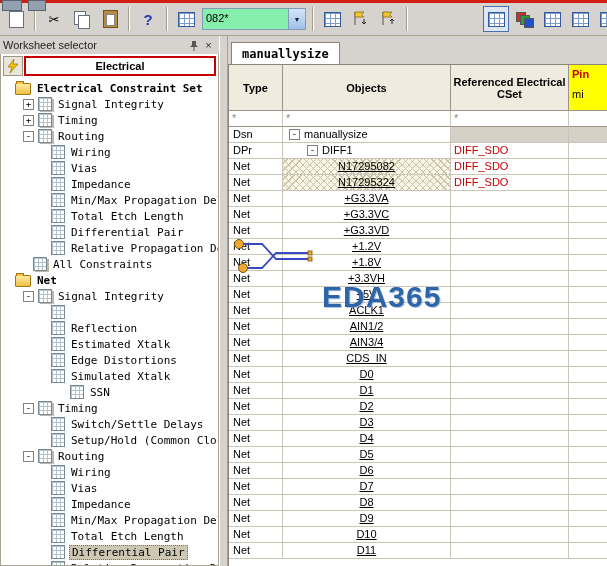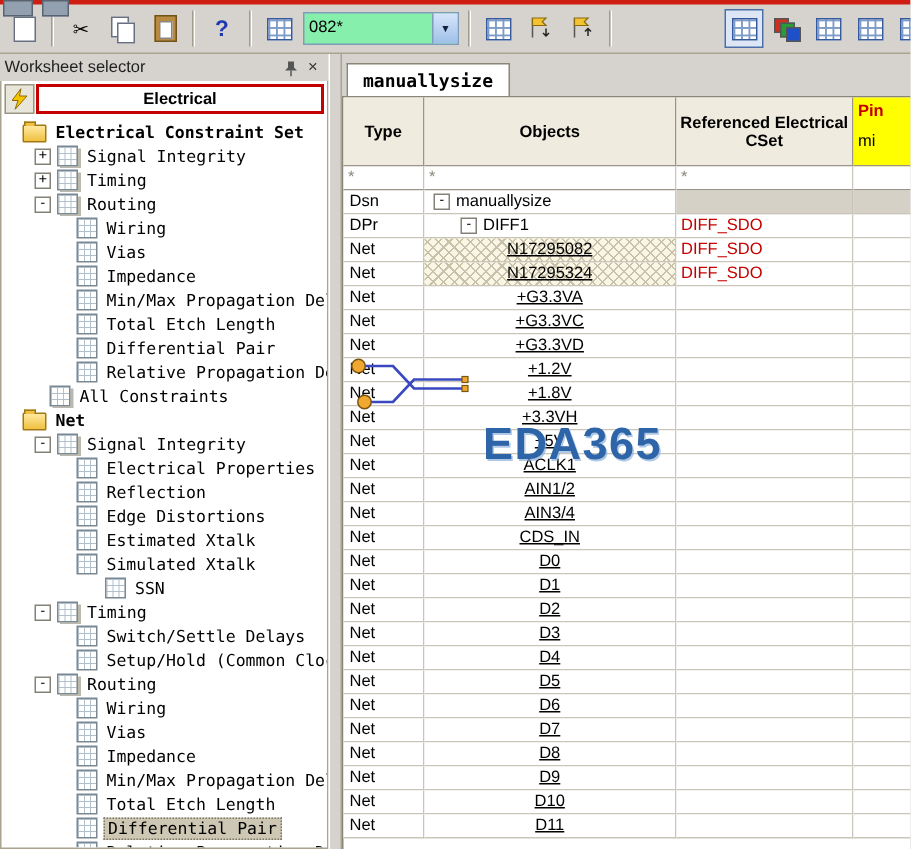--- a/index.html
+++ b/index.html
@@ -279,36 +279,35 @@
           <span class="lbl bold">Net</span>
         </div>
         <div class="tree-row" style="padding-left: 22px;">
           <span class="expander">-</span>
           <span class="ic ic-group"></span>
           <span class="lbl">Signal Integrity</span>
         </div>
         <div class="tree-row" style="padding-left: 40px;">
           <span class="leaf-spacer"></span>
           <span class="ic ic-sheet"></span>
-          <span class="lbl">Electrical Properties</span>
         </div>
         <div class="tree-row" style="padding-left: 40px;">
           <span class="leaf-spacer"></span>
           <span class="ic ic-sheet"></span>
           <span class="lbl">Reflection</span>
         </div>
         <div class="tree-row" style="padding-left: 40px;">
           <span class="leaf-spacer"></span>
           <span class="ic ic-sheet"></span>
+          <span class="lbl">Estimated Xtalk</span>
+        </div>
+        <div class="tree-row" style="padding-left: 40px;">
+          <span class="leaf-spacer"></span>
+          <span class="ic ic-sheet"></span>
           <span class="lbl">Edge Distortions</span>
-        </div>
-        <div class="tree-row" style="padding-left: 40px;">
-          <span class="leaf-spacer"></span>
-          <span class="ic ic-sheet"></span>
-          <span class="lbl">Estimated Xtalk</span>
         </div>
         <div class="tree-row" style="padding-left: 40px;">
           <span class="leaf-spacer"></span>
           <span class="ic ic-sheet"></span>
           <span class="lbl">Simulated Xtalk</span>
         </div>
         <div class="tree-row" style="padding-left: 59px;">
           <span class="leaf-spacer"></span>
           <span class="ic ic-sheet"></span>
           <span class="lbl">SSN</span>

